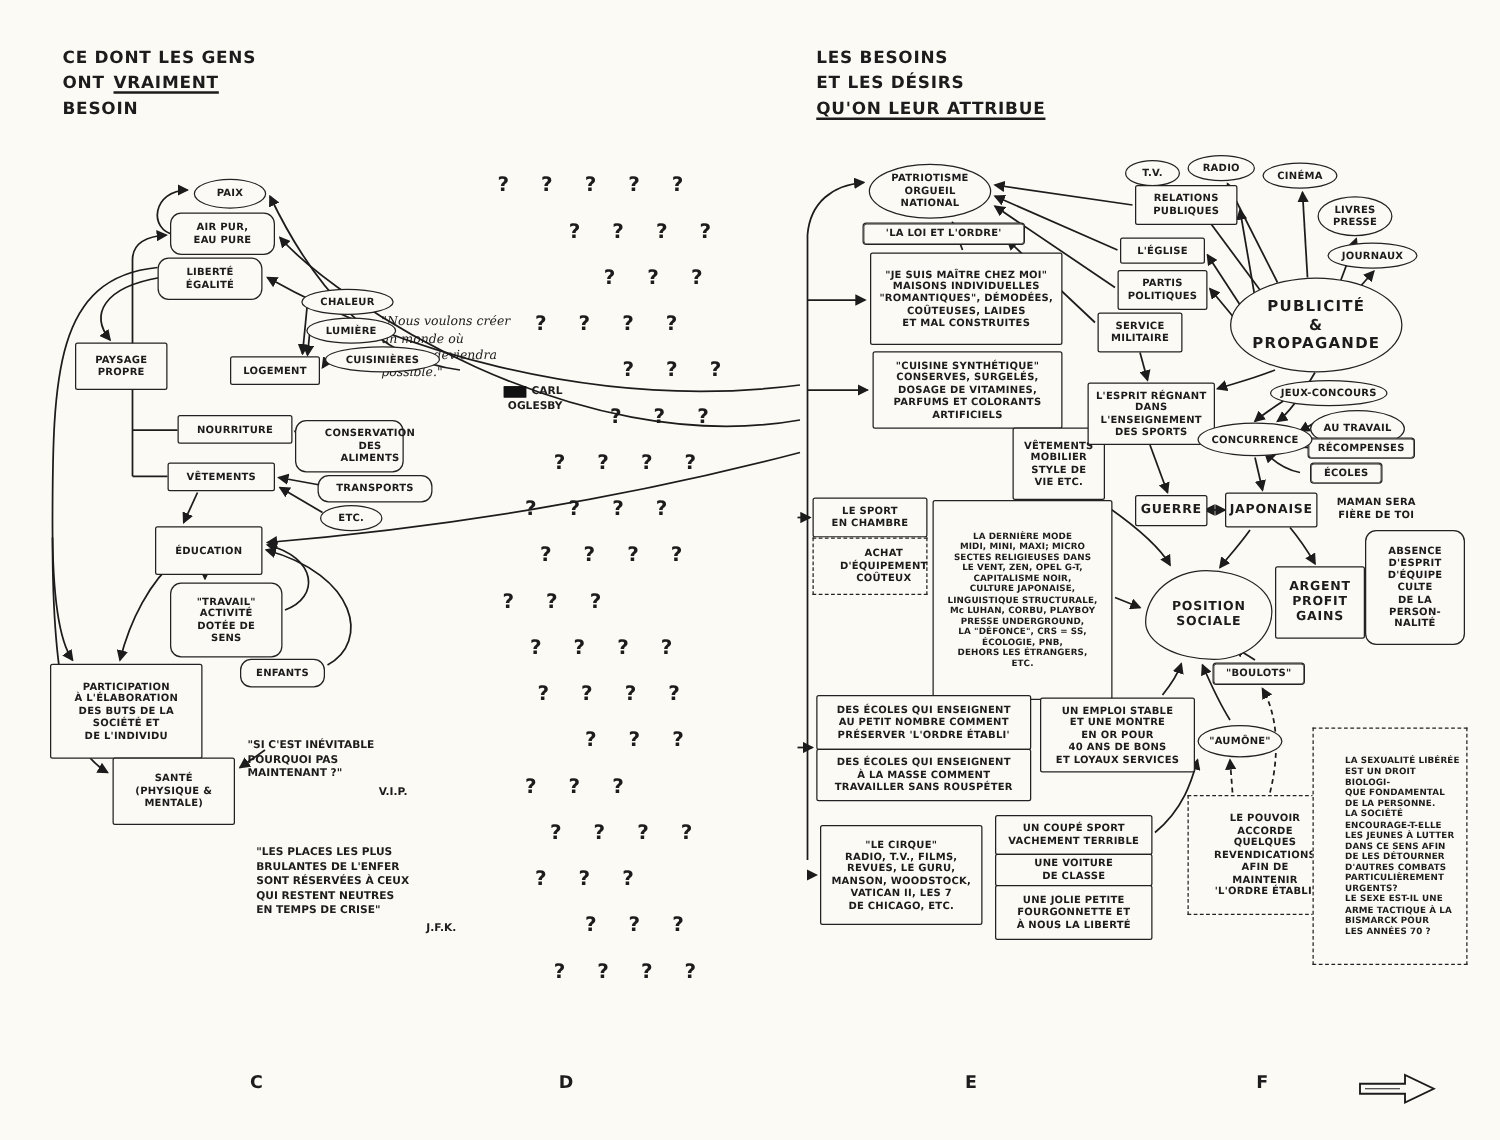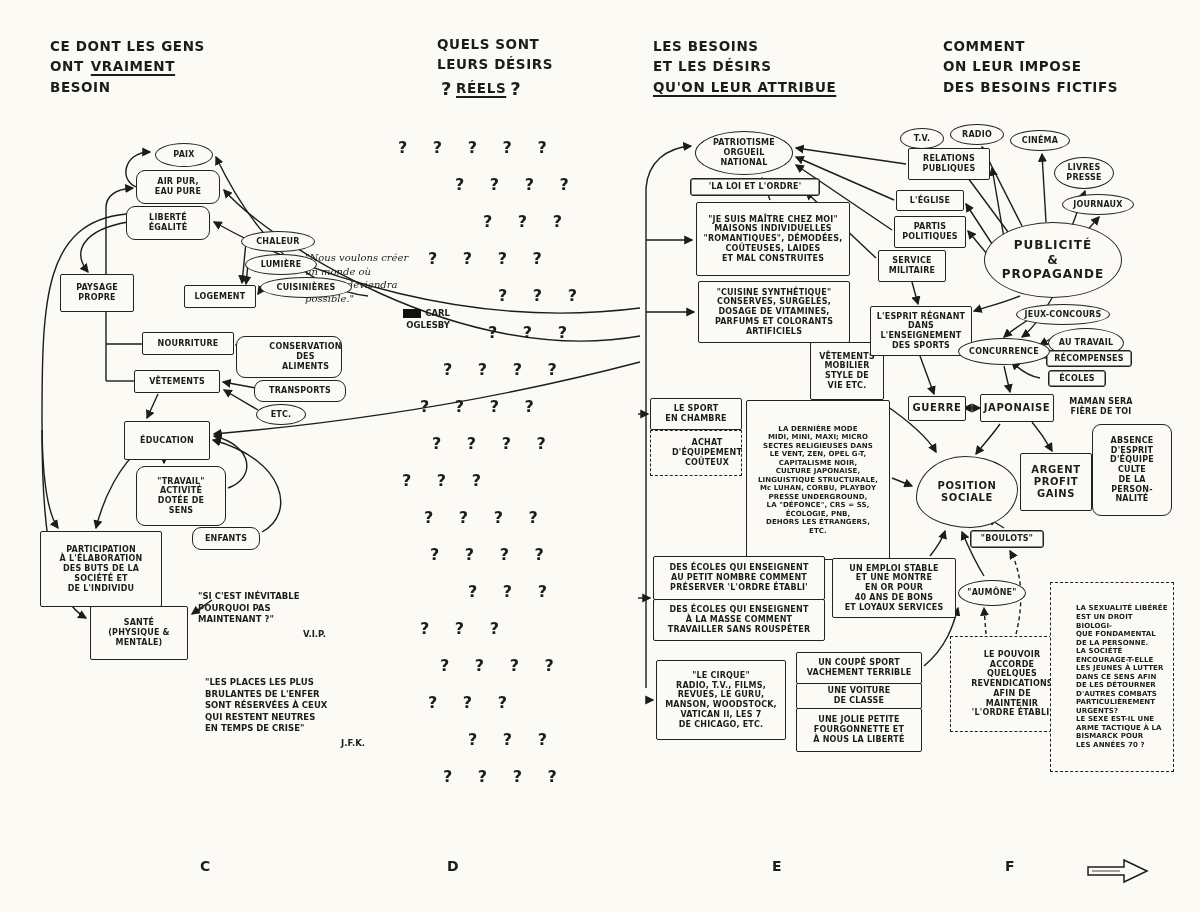--- a/index.html
+++ b/index.html
@@ -136,37 +136,27 @@
       <path d="M1092,871 L1120,871" stroke="#1c1c1c" stroke-width="0.8"></path>
     </g>
   </svg>
 
   <div class="header" style="left:50px; top:36px;">
     <span>CE DONT LES GENS</span><br>
     <span class="gap">ONT</span><span class="u">VRAIMENT</span><br>
     <span>BESOIN</span>
   </div>
 
-  <div class="header" style="left:437px; top:34px;">
-    <span>QUELS SONT</span><br>
-    <span>LEURS DÉSIRS</span><br>
-    <span class="bigq">?</span><span class="u">RÉELS</span><span class="bigq">?</span>
-  </div>
 
   <div class="header" style="left:653px; top:36px;">
     <span>LES BESOINS</span><br>
     <span>ET LES DÉSIRS</span><br>
     <span class="u">QU'ON LEUR ATTRIBUE</span>
   </div>
 
-  <div class="header" style="left:943px; top:36px;">
-    <span>COMMENT</span><br>
-    <span>ON LEUR IMPOSE</span><br>
-    <span>DES BESOINS FICTIFS</span>
-  </div>
 
   <div class="quote" style="left:305px; top:240px; width:145px;">
     <span class="script">"Nous voulons créer
 un monde où
 l'amour deviendra
 possible."</span>
     <span class="attr"><span class="mark"></span><span>CARL
 OGLESBY</span></span>
   </div>
 
@@ -196,21 +186,21 @@
 EAU PURE</div>
     <div class="node rrect" style="left: 126px; top: 206px; width: 84px; height: 34px;">LIBERTÉ
 ÉGALITÉ</div>
     <div class="node oval" style="left: 241px; top: 231px; width: 74px; height: 21px;">CHALEUR</div>
     <div class="node oval" style="left: 245px; top: 254px; width: 72px; height: 21px;">LUMIÈRE</div>
     <div class="node oval" style="left: 260px; top: 277px; width: 92px; height: 21px;">CUISINIÈRES</div>
     <div class="node rect" style="left: 184px; top: 285px; width: 72px; height: 23px;">LOGEMENT</div>
     <div class="node rect" style="left: 60px; top: 274px; width: 74px; height: 38px;">PAYSAGE
 PROPRE</div>
     <div class="node rect" style="left: 142px; top: 332px; width: 92px; height: 23px;">NOURRITURE</div>
-    <div class="node rrect" style="left: 236px; top: 336px; width: 106px; height: 42px; padding-left: 36px;">CONSERVATION
+    <div class="node rrect" style="left: 236px; top: 336px; width: 87px; height: 42px; padding-left: 36px;">CONSERVATION
 DES
 ALIMENTS</div>
     <div class="node rect" style="left: 134px; top: 370px; width: 86px; height: 23px;">VÊTEMENTS</div>
     <div class="node rrect" style="left: 254px; top: 380px; width: 92px; height: 22px;">TRANSPORTS</div>
     <div class="node oval" style="left: 256px; top: 404px; width: 50px; height: 21px;">ETC.</div>
     <div class="node rect" style="left: 124px; top: 421px; width: 86px; height: 39px;">ÉDUCATION</div>
     <div class="node rrect" style="left: 136px; top: 466px; width: 90px; height: 60px;">"TRAVAIL"
 ACTIVITÉ
 DOTÉE DE
 SENS</div>

